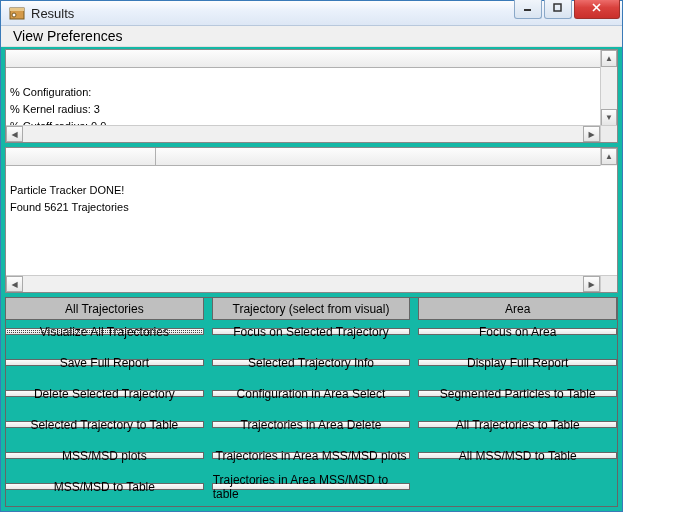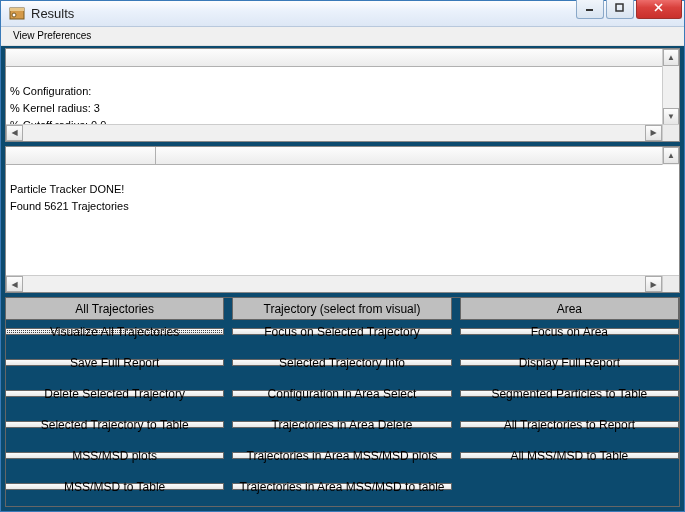--- a/index.html
+++ b/index.html
@@ -5,24 +5,24 @@
   * { box-sizing: border-box; }
   body {
     margin: 0;
     padding: 0;
     font-family: "Segoe UI", Tahoma, sans-serif;
     font-size: 12px;
     background: #fff;
     overflow: hidden;
   }
   .window {
-    width: 685px;
+    width: 623px;
     height: 512px;
     border: 1px solid #3a7ab8;
-    background: #0c4a6e;
+    background: #14b8a6;
     display: flex;
     flex-direction: column;
   }
   .titlebar {
     height: 30px;
     background: linear-gradient(to bottom, #fdfdfe 0%, #eaf1fb 40%, #dde7f5 100%);
     display: flex;
     align-items: center;
     border-bottom: 1px solid #b8c8dc;
   }
@@ -63,21 +63,21 @@
     color: #fff;
   }
   .menubar {
     height: 22px;
     background: #f0f0f0;
     display: flex;
     align-items: center;
     padding-left: 8px;
     border-bottom: 1px solid #e0e0e0;
     gap: 16px;
-    font-size: 10px;
+    font-size: 14px;
   }
   .menu-item { padding: 2px 4px; color: #000; }
   .pane-wrapper {
     position: relative;
     border: 1px solid #888;
     margin: 2px 4px;
     display: flex;
     flex-direction: column;
     background: #fff;
   }
@@ -255,21 +255,21 @@
     <div class="grid-btn">Selected Trajectory Info</div>
 
     <div class="grid-btn">Display Full Report</div>
     <div class="grid-btn">Delete Selected Trajectory</div>
     <div class="grid-btn">Configuration in Area Select</div>
 
     <div class="grid-btn">Segmented Particles to Table</div>
     <div class="grid-btn">Selected Trajectory to Table</div>
     <div class="grid-btn">Trajectories in Area Delete</div>
 
-    <div class="grid-btn">All Trajectories to Report</div>
+    <div class="grid-btn">All Trajectories to Table</div>
     <div class="grid-btn">MSS/MSD plots</div>
     <div class="grid-btn">Trajectories in Area MSS/MSD plots</div>
 
     <div class="grid-btn">All MSS/MSD to Table</div>
     <div class="grid-btn">MSS/MSD to Table</div>
     <div class="grid-btn">Trajectories in Area MSS/MSD to table</div>
   </div>
 
 </div>
 

